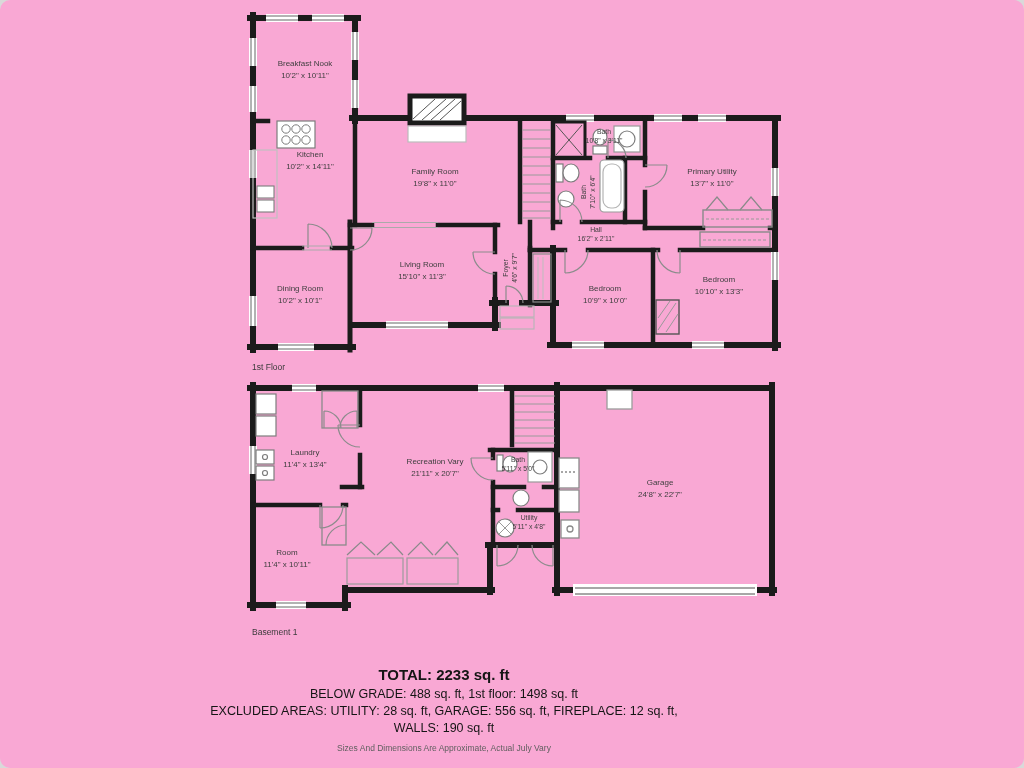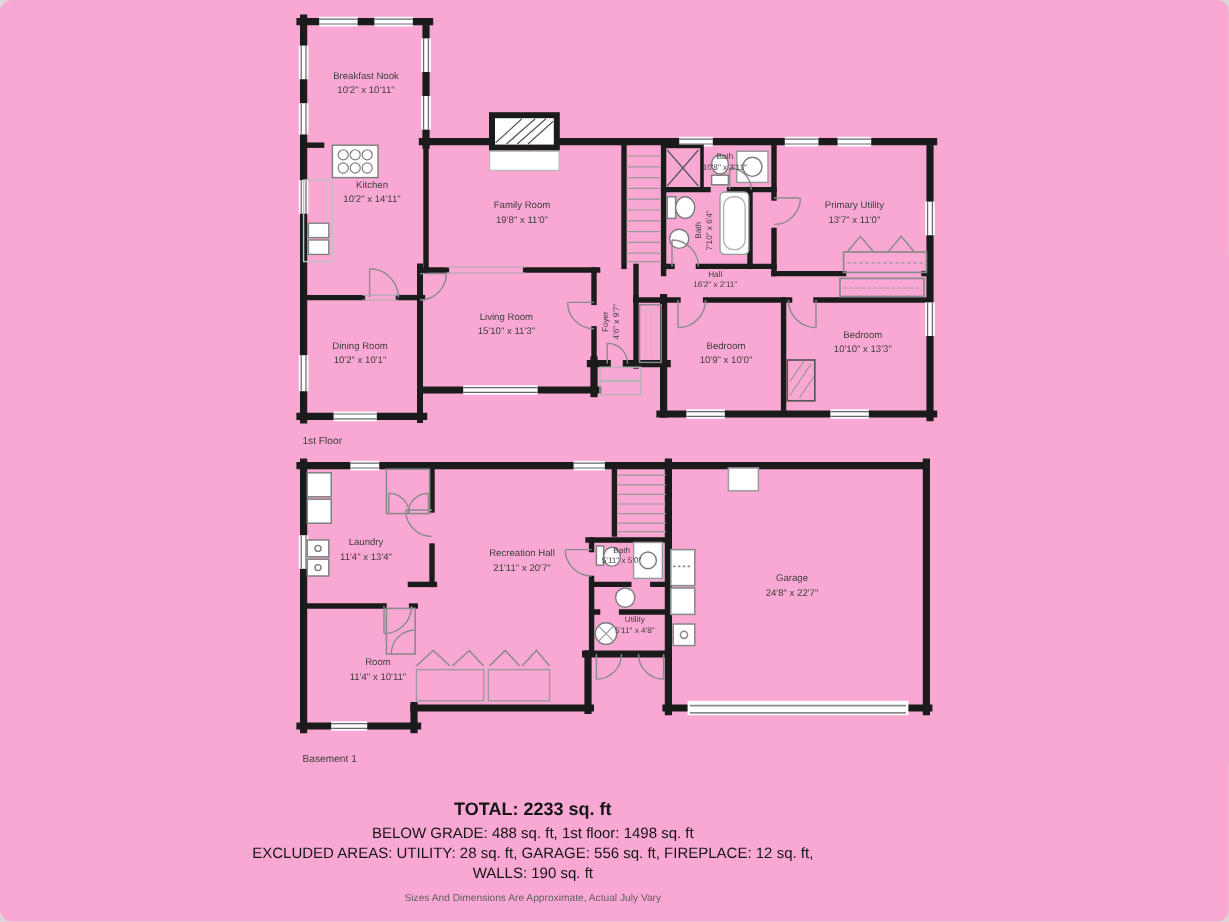--- a/index.html
+++ b/index.html
@@ -333,36 +333,36 @@
   <div>Bedroom</div>
   <div>10'10" x 13'3"</div>
 </div>
 <div class="floor-caption" style="left:252px;top:362px">1st Floor</div>
 
 <div class="room-label" style="left:305px;top:458px">
   <div>Laundry</div>
   <div>11'4" x 13'4"</div>
 </div>
 <div class="room-label" style="left:435px;top:467px">
-  <div>Recreation Hall</div>
+  <div>Recreation Vary</div>
   <div>21'11" x 20'7"</div>
 </div>
 <div class="room-label small" style="left:518px;top:464px">
   <div>Bath</div>
   <div>5'11" x 5'0"</div>
 </div>
 <div class="room-label small" style="left:529px;top:522px">
   <div>Utility</div>
   <div>5'11" x 4'8"</div>
 </div>
 <div class="room-label" style="left:660px;top:488px">
   <div>Garage</div>
   <div>24'8" x 22'7"</div>
 </div>
-<div class="room-label" style="left:315px;top:558px">
+<div class="room-label" style="left:287px;top:558px">
   <div>Room</div>
   <div>11'4" x 10'11"</div>
 </div>
 <div class="floor-caption" style="left:252px;top:627px">Basement 1</div>
 
 <div class="summary sum-total">TOTAL: 2233 sq. ft</div>
 <div class="summary sum-line2">BELOW GRADE: 488 sq. ft, 1st floor: 1498 sq. ft</div>
 <div class="summary sum-line3">EXCLUDED AREAS: UTILITY: 28 sq. ft, GARAGE: 556 sq. ft, FIREPLACE: 12 sq. ft,</div>
 <div class="summary sum-line4">WALLS: 190 sq. ft</div>
 <div class="summary disclaimer">Sizes And Dimensions Are Approximate, Actual July Vary</div>

